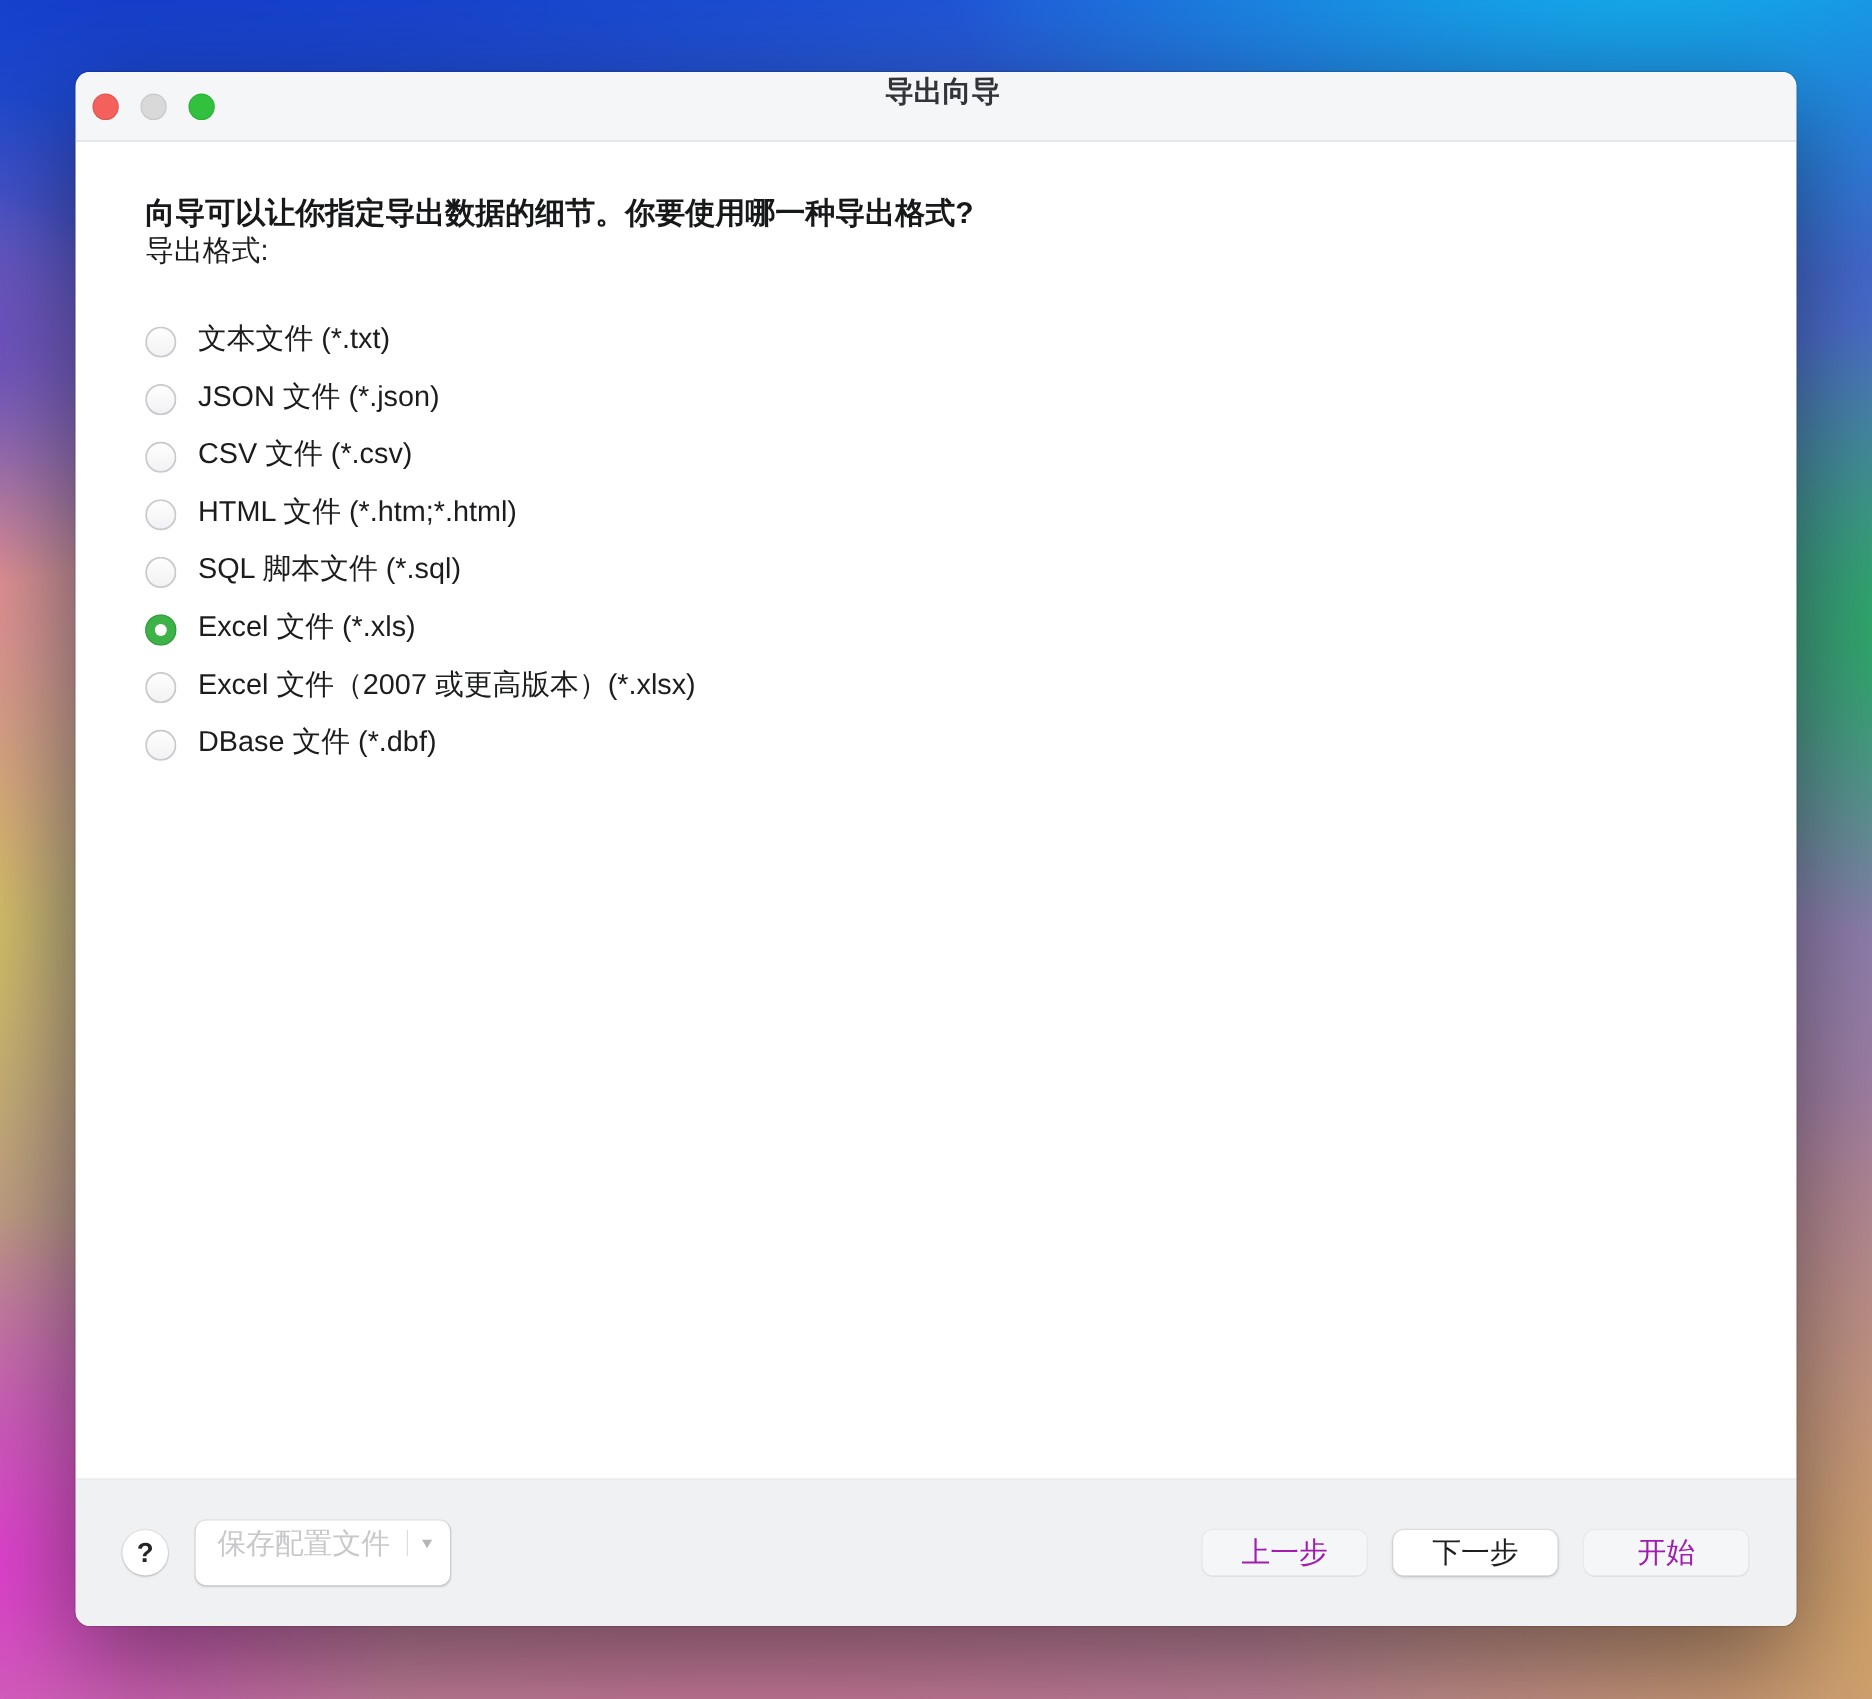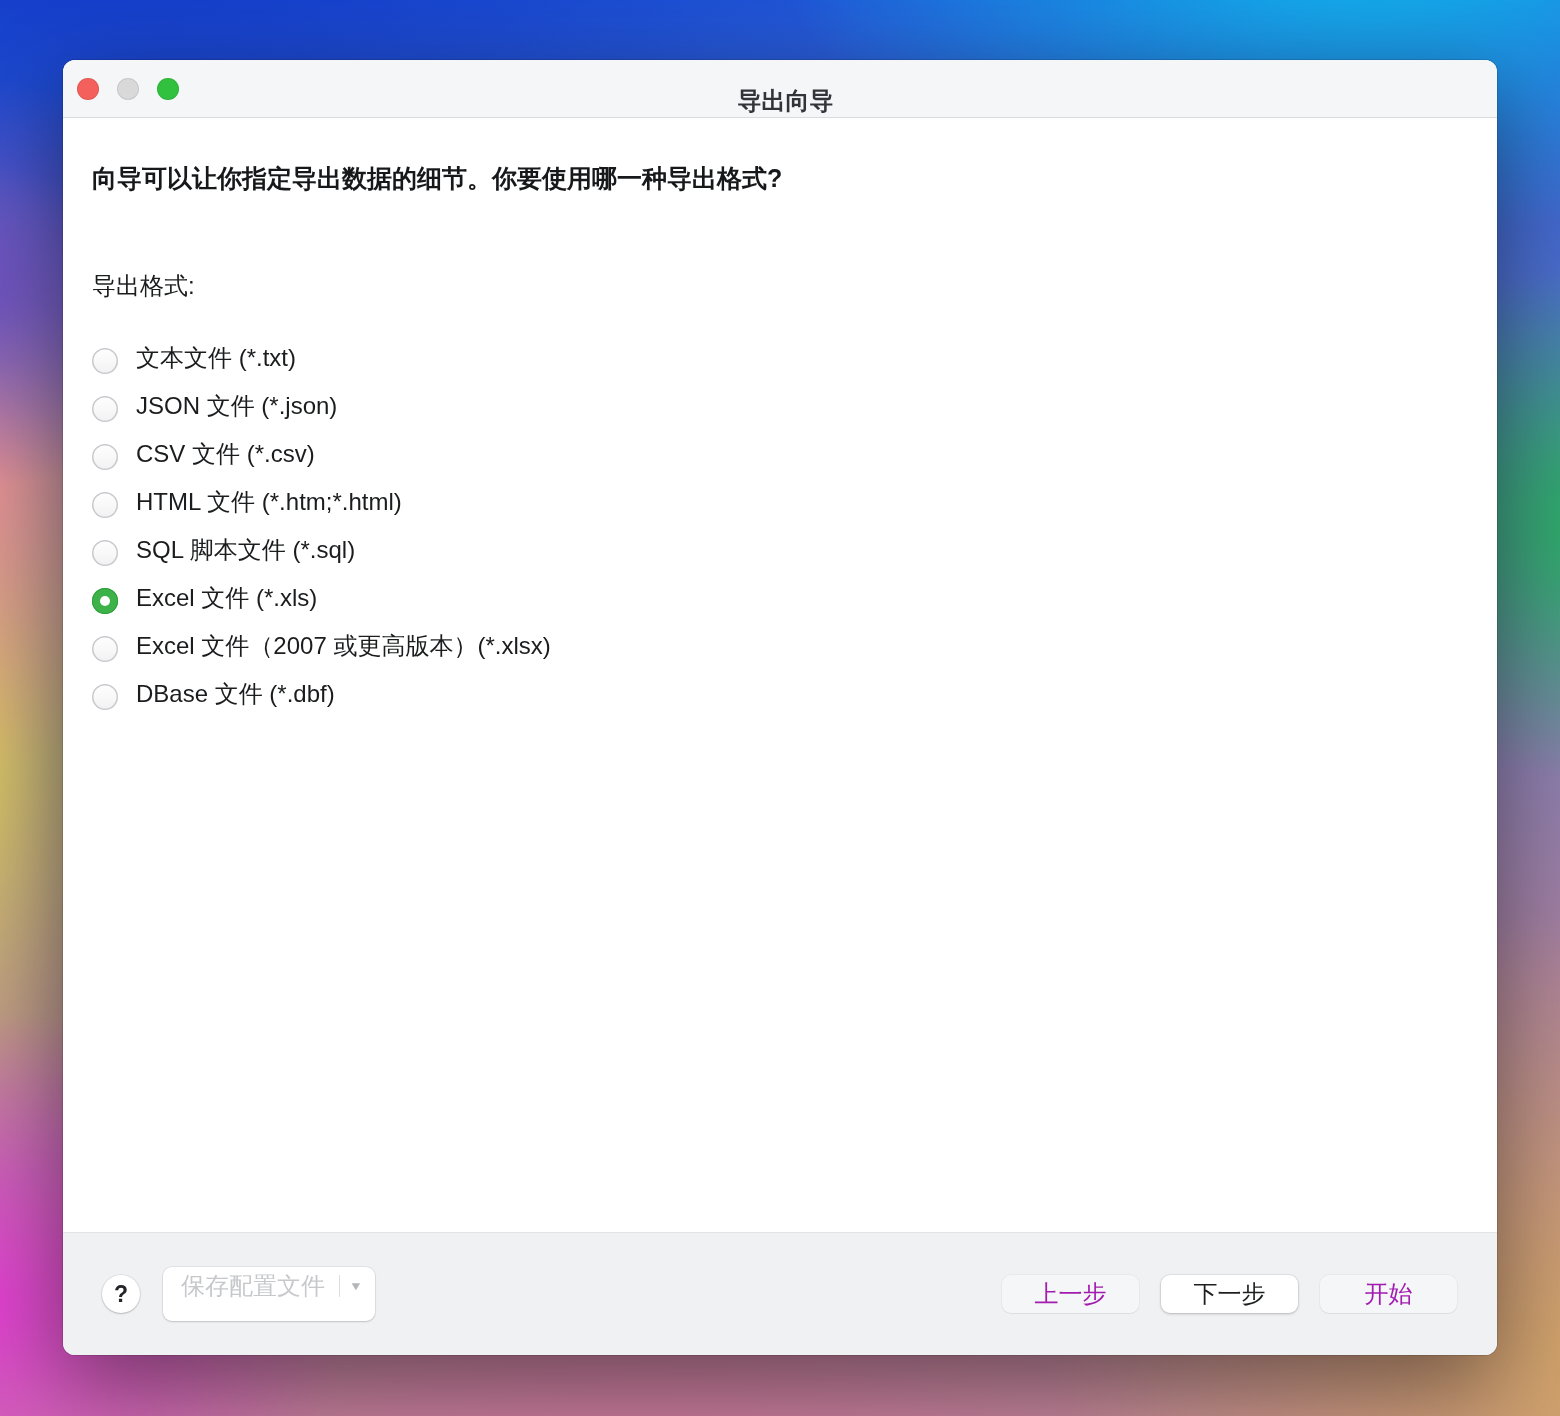--- a/index.html
+++ b/index.html
@@ -20,31 +20,31 @@
       linear-gradient(178deg, #1d55d8 0%, #6a7cc0 38%, #a77f9e 70%, #c0889a 100%);
   }
   .window{
     position:absolute;left:63px;top:60px;width:1434px;height:1295px;
     border-radius:12px;background:#fff;overflow:hidden;
     box-shadow:0 30px 90px rgba(0,0,0,.45), 0 0 0 1px rgba(0,0,0,.12);
     display:flex;flex-direction:column;
   }
   .titlebar{
     flex:0 0 57px;background:#f4f6f8;border-bottom:1px solid #d9dcdf;
-    position:relative;display:flex;align-items:flex-end;justify-content:center;padding-left:11px;
+    position:relative;display:flex;align-items:flex-start;justify-content:center;padding-left:11px;
   }
   .traffic{position:absolute;left:14px;top:0;height:100%;display:flex;align-items:center;gap:18px;}
   .light{width:22px;height:22px;border-radius:50%;box-shadow:inset 0 0 0 1px rgba(0,0,0,.08);}
   .light.close{background:#f4605b;}
   .light.min{background:#d9d9d9;}
   .light.zoom{background:#32c13e;}
   .title{font-size:24px;font-weight:700;color:#32343a;}
-  .content{flex:1;background:#fff;padding:43px 40px 0 29px;}
+  .content{flex:1;background:#fff;padding:43px 40px 0 58px;}
   .heading{margin:0;font-size:25px;line-height:34px;font-weight:700;color:#17181a;}
-  .format-label{margin-top:76px;font-size:24px;line-height:30px;color:#1b1c1e;}
+  .format-label{font-size:24px;line-height:30px;color:#1b1c1e;}
   .radio-list{margin-top:25px;}
   .radio-row{height:48px;display:flex;align-items:flex-end;}
   .radio{
     width:26px;height:26px;border-radius:50%;flex:0 0 auto;position:relative;
     background:linear-gradient(#ffffff,#f1f1f3);
     box-shadow:inset 0 0 0 1.5px #c9cacd;
   }
   .radio-row.selected .radio{background:#3db249;box-shadow:inset 0 0 0 1px #2f9e3b;}
   .radio-row.selected .radio::after{
     content:"";position:absolute;width:10px;height:10px;border-radius:50%;

